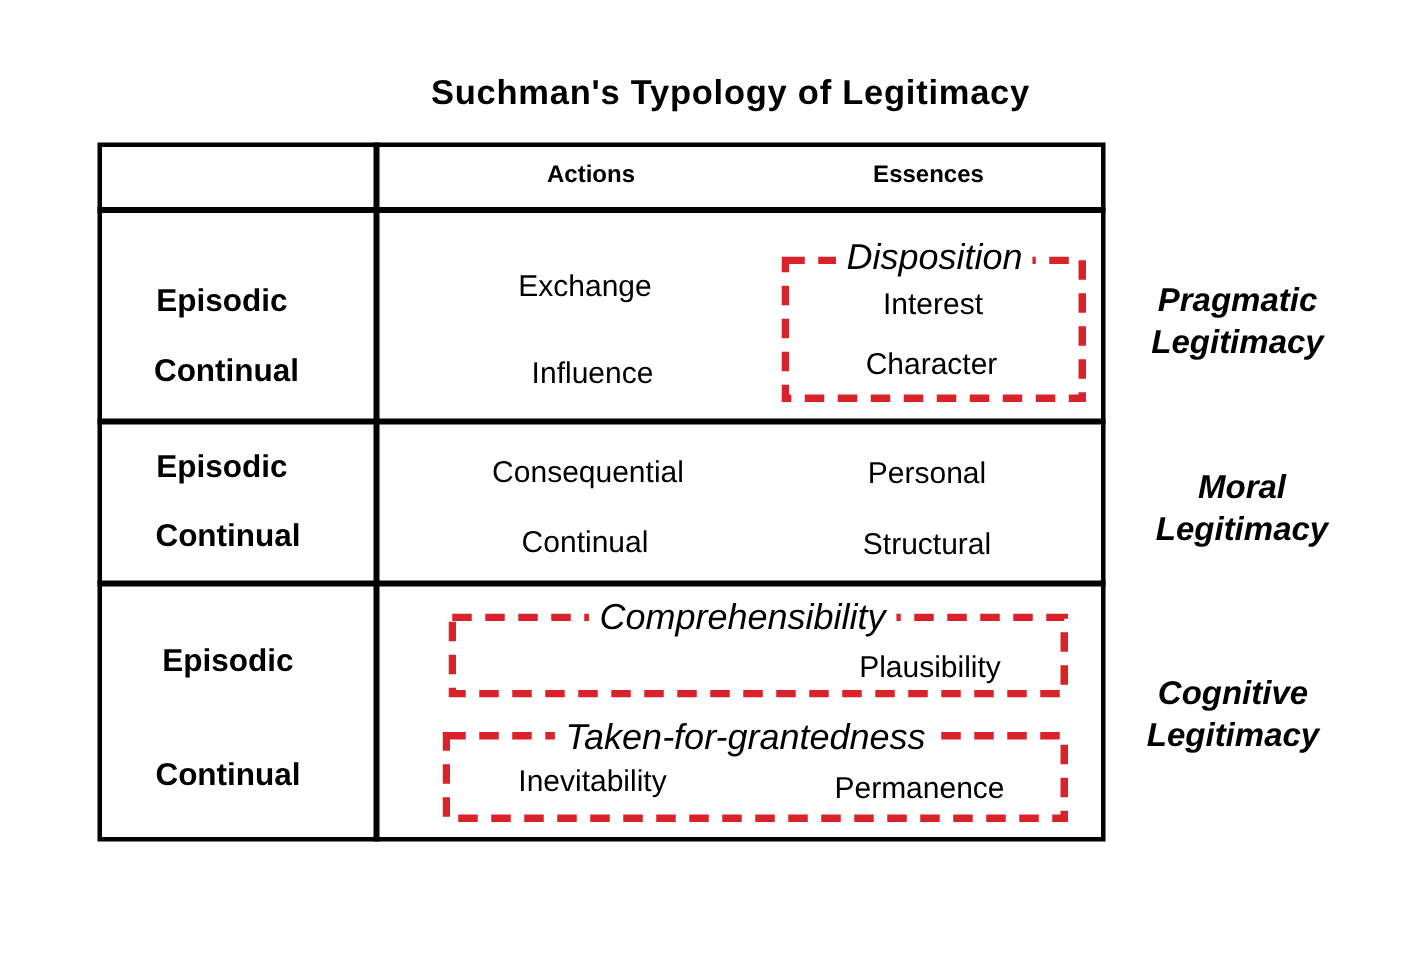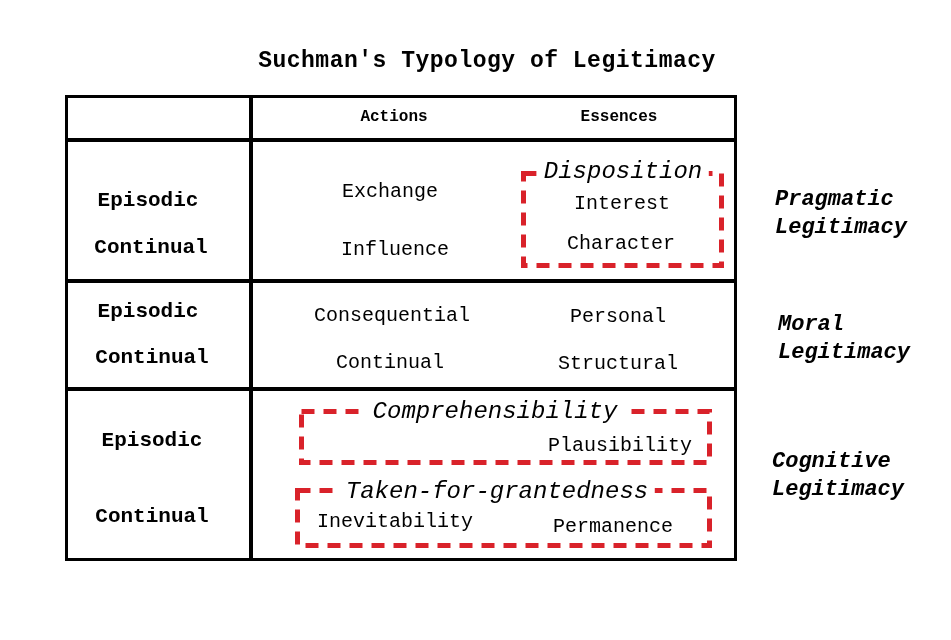--- a/index.html
+++ b/index.html
@@ -1,19 +1,19 @@
 <!DOCTYPE html>
 <html><head>
 <meta charset="utf-8">
 <style>
   * { margin:0; padding:0; box-sizing:border-box; }
   html,body { background:#ffffff; }
   .canvas {
     position:relative; width:951px; height:640px; background:#ffffff;
-    font-family:Liberation Mono, monospace; color:#000; overflow:hidden;
+    font-family:Liberation Sans, sans-serif; color:#000; overflow:hidden;
   }
   .title {
     position:absolute; left:487px; top:48px; transform:translateX(-50%);
     font-weight:bold; font-size:23px; white-space:nowrap; letter-spacing:0.5px;
   }
   .frame { position:absolute; left:65px; top:95px; width:672px; height:466px; border:3px solid #000; }
   .vline { position:absolute; left:249px; top:95px; width:4px; height:466px; background:#000; }
   .hline { position:absolute; left:65px; width:672px; height:4px; background:#000; }
   .cell {
     position:absolute; transform:translateX(-50%);
@@ -21,22 +21,22 @@
   }
   .bold { font-weight:bold; font-size:21px; }
   .header { font-weight:bold; font-size:16px; }
   .boxlabel {
     position:absolute; transform:translateX(-50%);
     font-style:italic; font-size:24px; background:#ffffff; padding:0 7px;
     white-space:nowrap; z-index:3;
   }
   .dashed-box { position:absolute; z-index:2; }
   .category {
-    position:absolute; transform:translateX(-50%); width:170px; text-align:left;
-    font-weight:bold; font-style:italic; font-size:22px; line-height:28px; z-index:4;margin-left:35px;
+    position:absolute; transform:translateX(-50%); width:170px; text-align:center;
+    font-weight:bold; font-style:italic; font-size:22px; line-height:28px; z-index:4;
   }
 </style>
 </head>
 <body>
 
 <div class="canvas">
 
   <div class="title">Suchman's Typology of Legitimacy</div>
 
   <div class="frame"></div>

